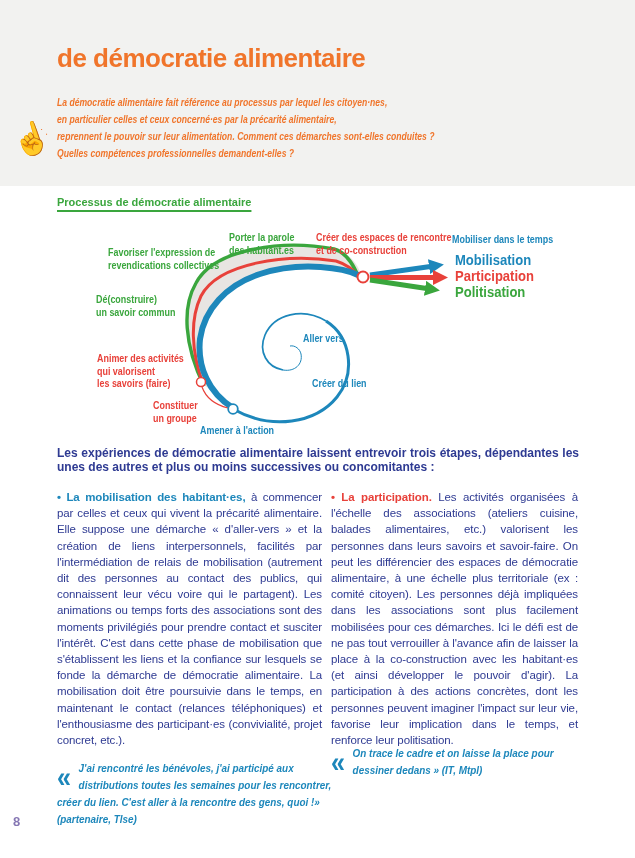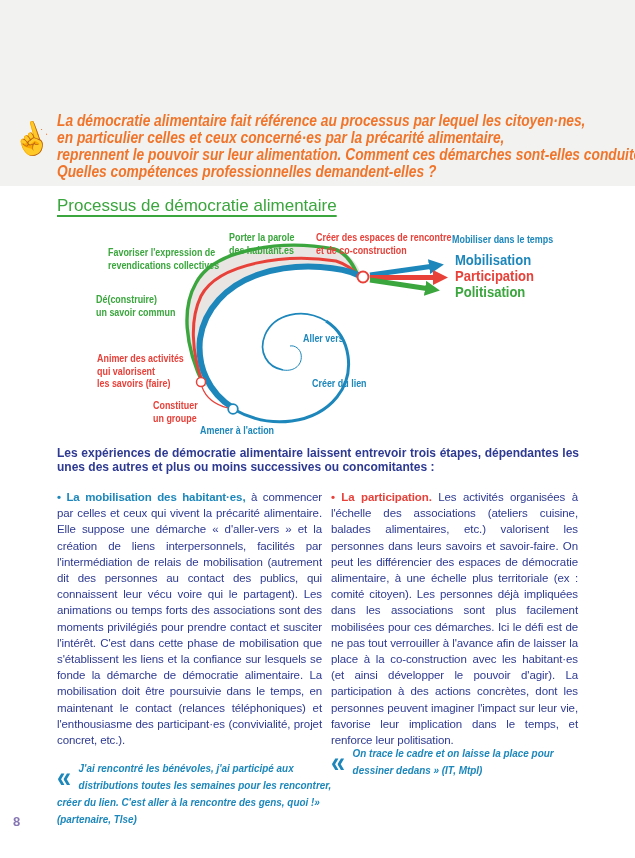--- a/index.html
+++ b/index.html
@@ -25,27 +25,27 @@
     position:absolute;left:57px;top:42px;
     color:var(--orange);font-size:26px;font-weight:bold;line-height:32px;letter-spacing:-0.5px;
   }
   .hand-icon{
     position:absolute;left:12px;top:120px;width:42px;height:46px;
     color:var(--orange);font-size:31px;line-height:40px;text-align:center;
     transform:rotate(-18deg);
   }
   .hand-icon .spark{position:absolute;font-size:11px;top:-4px;right:2px;transform:rotate(18deg);letter-spacing:1px;}
   .intro{
-    position:absolute;left:57px;top:112px;width:560px;
-    color:var(--orange);font-size:16px;font-weight:bold;font-style:italic;line-height:17px;
+    position:absolute;left:57px;top:94px;width:560px;
+    color:var(--orange);font-size:10px;font-weight:bold;font-style:italic;line-height:17px;
   }
   .intro div{white-space:nowrap;transform:scaleX(.86);transform-origin:0 0;}
   .section-heading{
     position:absolute;left:57px;top:196px;
-    color:var(--green);font-size:17px;font-weight:normal;
+    color:var(--green);font-size:11px;font-weight:bold;
     text-decoration:underline;text-decoration-thickness:1.5px;text-underline-offset:4px;text-align:center;
   }
   .diagram{position:absolute;left:0;top:225px;width:635px;height:218px;}
   .diagram svg{position:absolute;left:0;top:0;}
   .dlabel{
     position:absolute;font-size:10.5px;font-weight:bold;line-height:12.5px;
     transform:scaleX(.85);transform-origin:0 0;white-space:nowrap;
   }
   .outcome{
     position:absolute;font-size:14.5px;font-weight:bold;line-height:16px;
@@ -76,20 +76,21 @@
     position:absolute;left:13px;top:814px;
     color:var(--pagenum);font-size:13px;font-weight:bold;
   }
 </style>
 </head>
 <body>
 
 <div class="header-band"></div>
 
 <div class="page-title">
+  <div>de démocratie alimentaire</div>
 </div>
 
 <div class="hand-icon">
   <span>☝</span>
   <span class="spark">∙˙∙</span>
 </div>
 
 <div class="intro">
   <div>La démocratie alimentaire fait référence au processus par lequel les citoyen·nes,</div>
   <div>en particulier celles et ceux concerné·es par la précarité alimentaire,</div>

